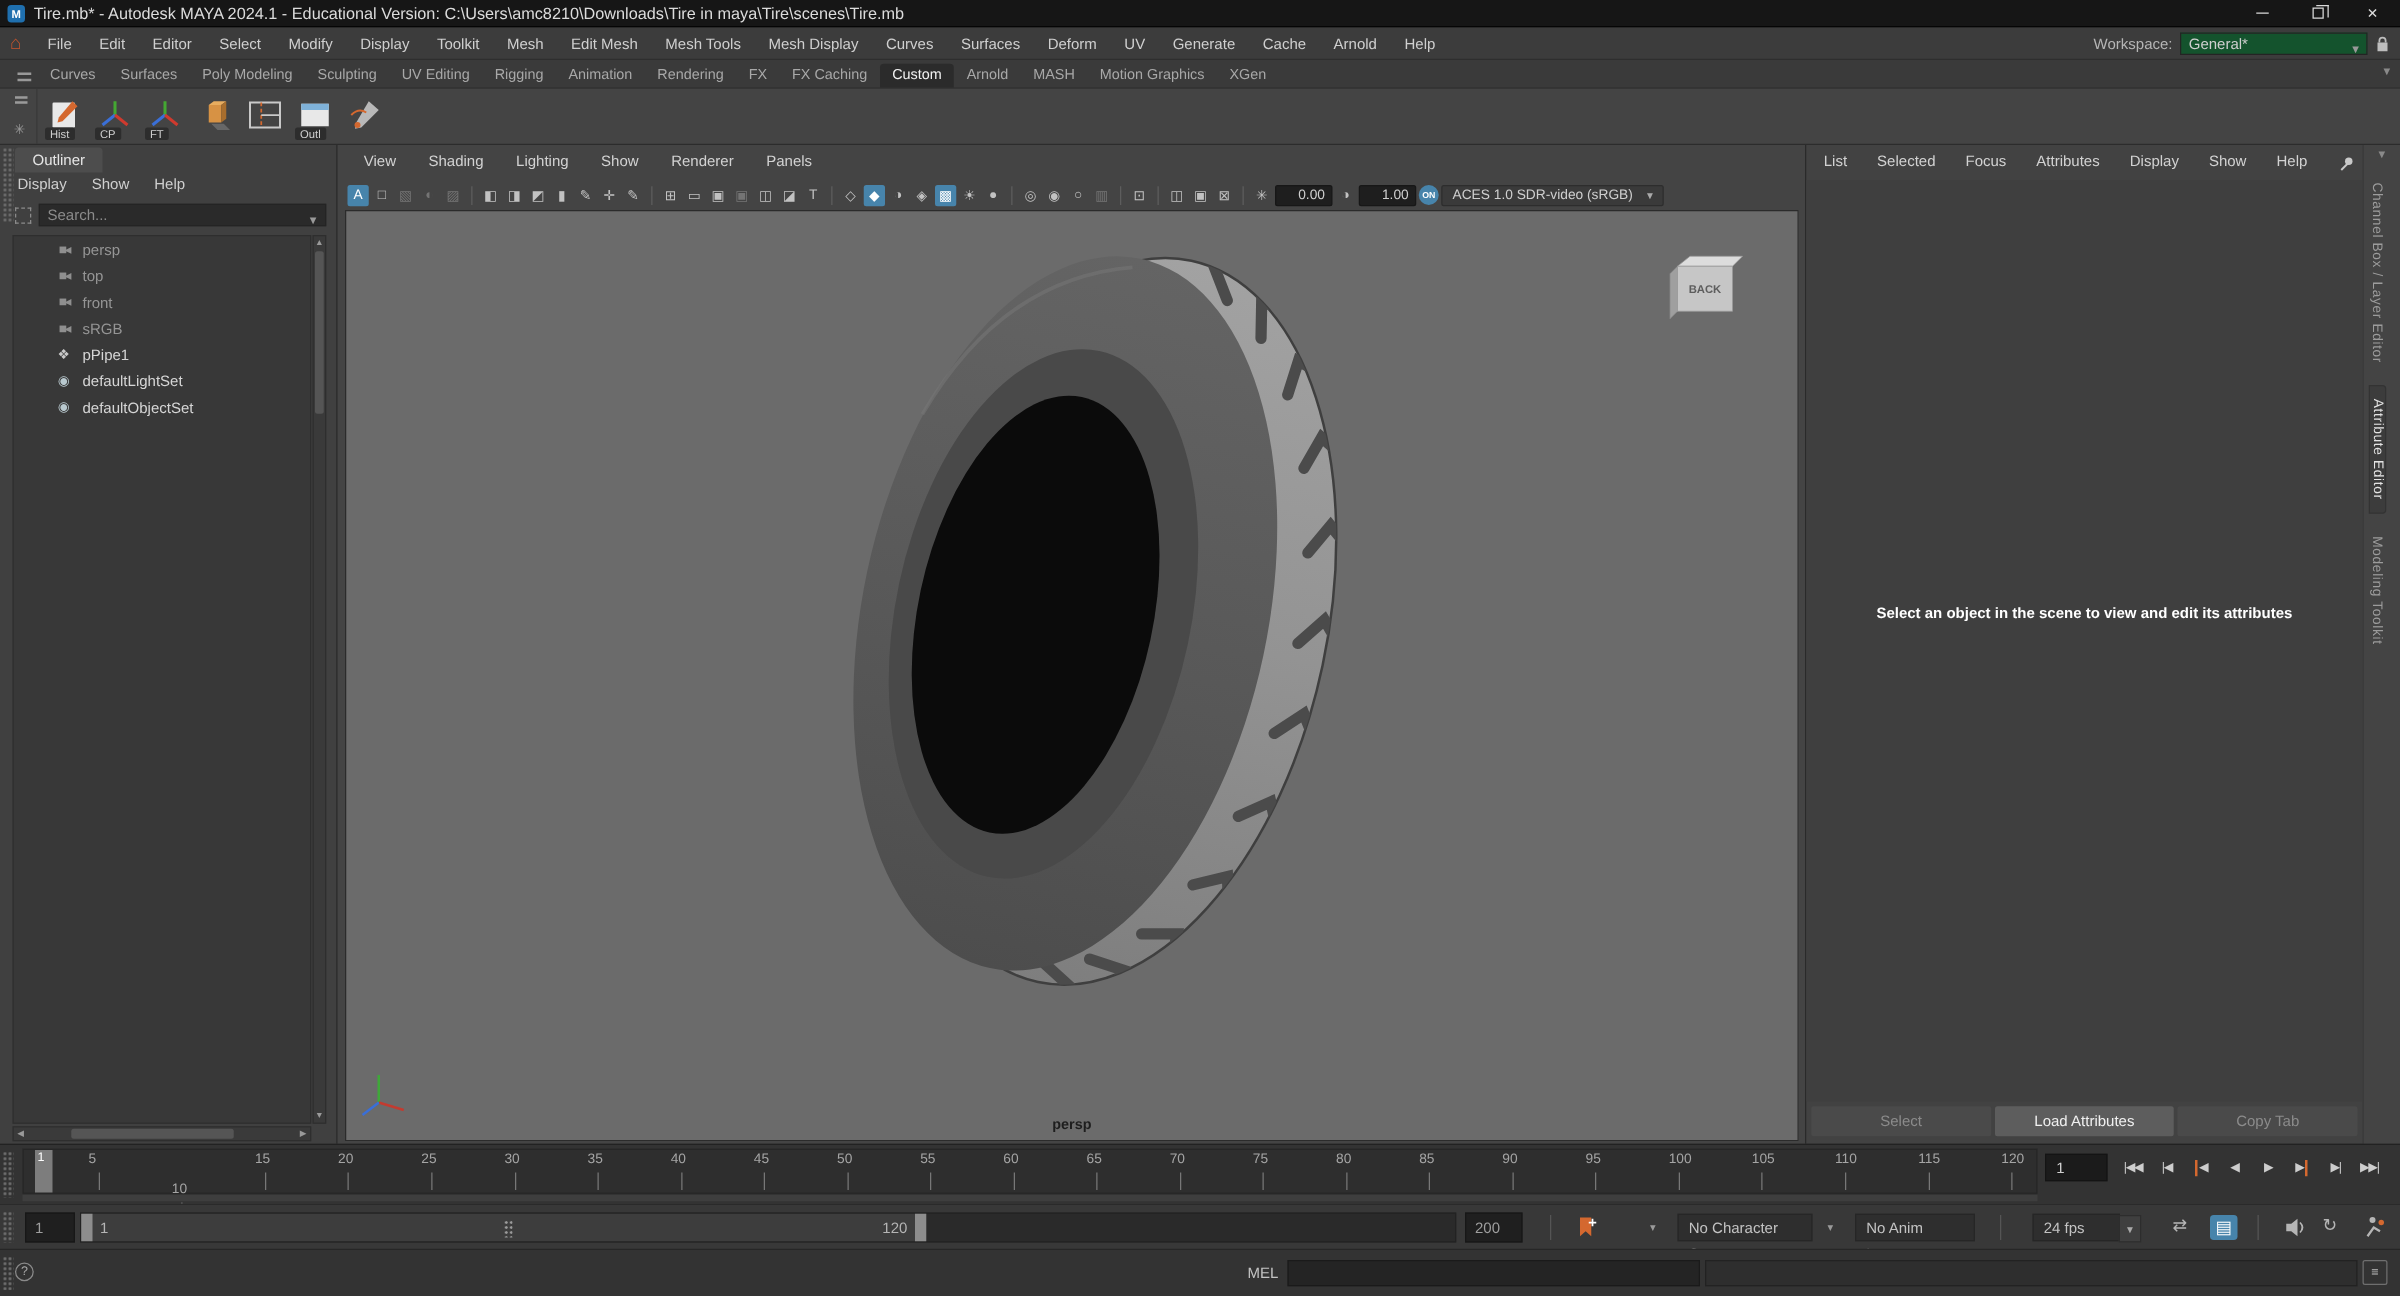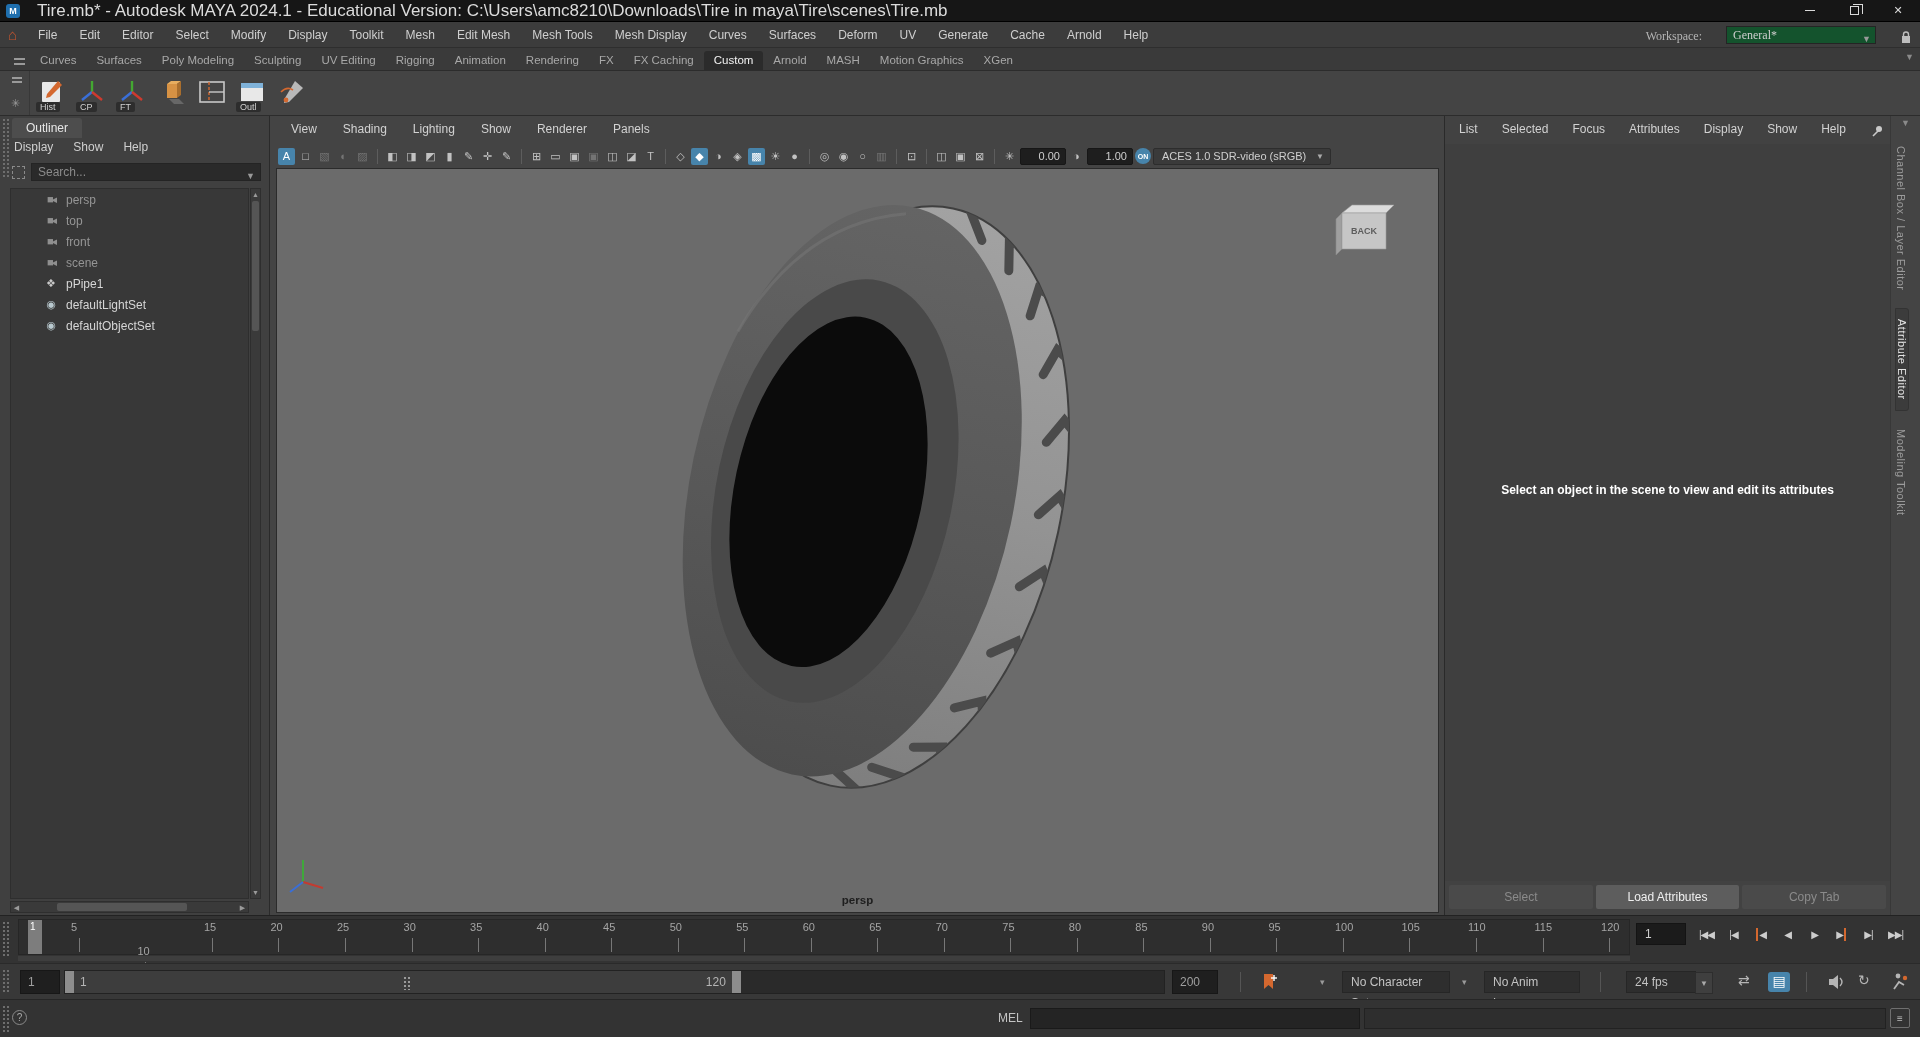--- a/index.html
+++ b/index.html
@@ -5,31 +5,31 @@
   *{margin:0;padding:0;box-sizing:border-box;}
   html,body{width:1920px;height:1037px;overflow:hidden;}
   body{background:#444;font-family:"Liberation Sans",sans-serif;font-size:12px;color:#c8c8c8;position:relative;}
   .abs{position:absolute;}
   .grip{position:absolute;left:2px;top:5px;bottom:5px;width:9px;
     background-image:radial-gradient(circle,#6e6e6e 1px,transparent 1.3px);background-size:4px 4px;}
   
   #titlebar{left:0;top:0;width:1920px;height:22px;background:#161616;display:flex;align-items:center;border-bottom:1px solid #000;}
   #maya-logo{width:14px;height:14px;margin:0 7px 0 6px;background:#1f6fae;border-radius:3px;color:#fff;
     font-size:9px;font-weight:bold;display:flex;align-items:center;justify-content:center;}
-  #title-text{color:#dcdcdc;font-size:17px;margin-left:10px;}
+  #title-text{color:#dcdcdc;font-size:13px;}
   #win-controls{margin-left:auto;display:flex;height:100%;}
   .winbtn{width:44px;height:100%;display:flex;align-items:center;justify-content:center;color:#dadada;font-size:11px;}
   .wb-min{width:10px;height:1px;background:#dadada;display:block;}
   .wb-max{width:9px;height:9px;border:1px solid #dadada;display:block;position:relative;}
   .wb-max:before{content:"";position:absolute;left:2px;top:-3px;width:9px;height:9px;border:1px solid #dadada;border-bottom:none;border-left:none;}
   
   #menubar{left:0;top:22px;width:1920px;height:26px;background:#3c3c3c;display:flex;align-items:center;border-bottom:1px solid #2e2e2e;}
   #home-icon{color:#c7552e;font-size:15px;margin:0 10px 0 8px;}
   .menu-item{padding:0 11px;color:#cfcfcf;height:100%;display:flex;align-items:center;}
-  #workspace{margin-left:auto;display:flex;align-items:flex-end;gap:24px;padding-right:8px;font-family:Liberation Serif, serif;}
+  #workspace{margin-left:auto;display:flex;align-items:center;gap:6px;padding-right:8px;}
   #workspace .lbl{color:#b5b5b5;}
   #workspace .val{background:#14532d;border:1px solid #242424;width:150px;height:18px;line-height:17px;padding:0 6px;color:#cfcfcf;position:relative;}
   #workspace .val i{position:absolute;right:4px;top:4px;font-style:normal;color:#999;font-size:9px;}
   
   #shelftabs{left:0;top:48px;width:1920px;height:23px;background:#3a3a3a;display:flex;align-items:flex-end;padding-left:30px;border-bottom:1px solid #2c2c2c;}
   #shelftabs .menu-toggle{position:absolute;left:14px;bottom:5px;width:11px;height:7px;border-top:2px solid #999;border-bottom:2px solid #999;}
   .shelf-tab{padding:3px 10px 4px;color:#a8a8a8;font-size:11.5px;}
   .shelf-tab.active{background:#2b2b2b;color:#f2f2f2;border-radius:3px 3px 0 0;}
   #shelf-caret{position:absolute;right:6px;top:52px;color:#8a8a8a;font-size:9px;}
   
@@ -294,21 +294,21 @@
           <span>top</span>
         </div>
 
         <div class="ol-item dim">
           <span class="ol-ic ic-camera"></span>
           <span>front</span>
         </div>
 
         <div class="ol-item dim">
           <span class="ol-ic ic-camera"></span>
-          <span>scene</span>
+          <span>sRGB</span>
         </div>
 
         <div class="ol-item">
           <span class="ol-ic ic-mesh"></span>
           <span>pPipe1</span>
         </div>
 
         <div class="ol-item">
           <span class="ol-ic ic-set"></span>
           <span>defaultLightSet</span>

